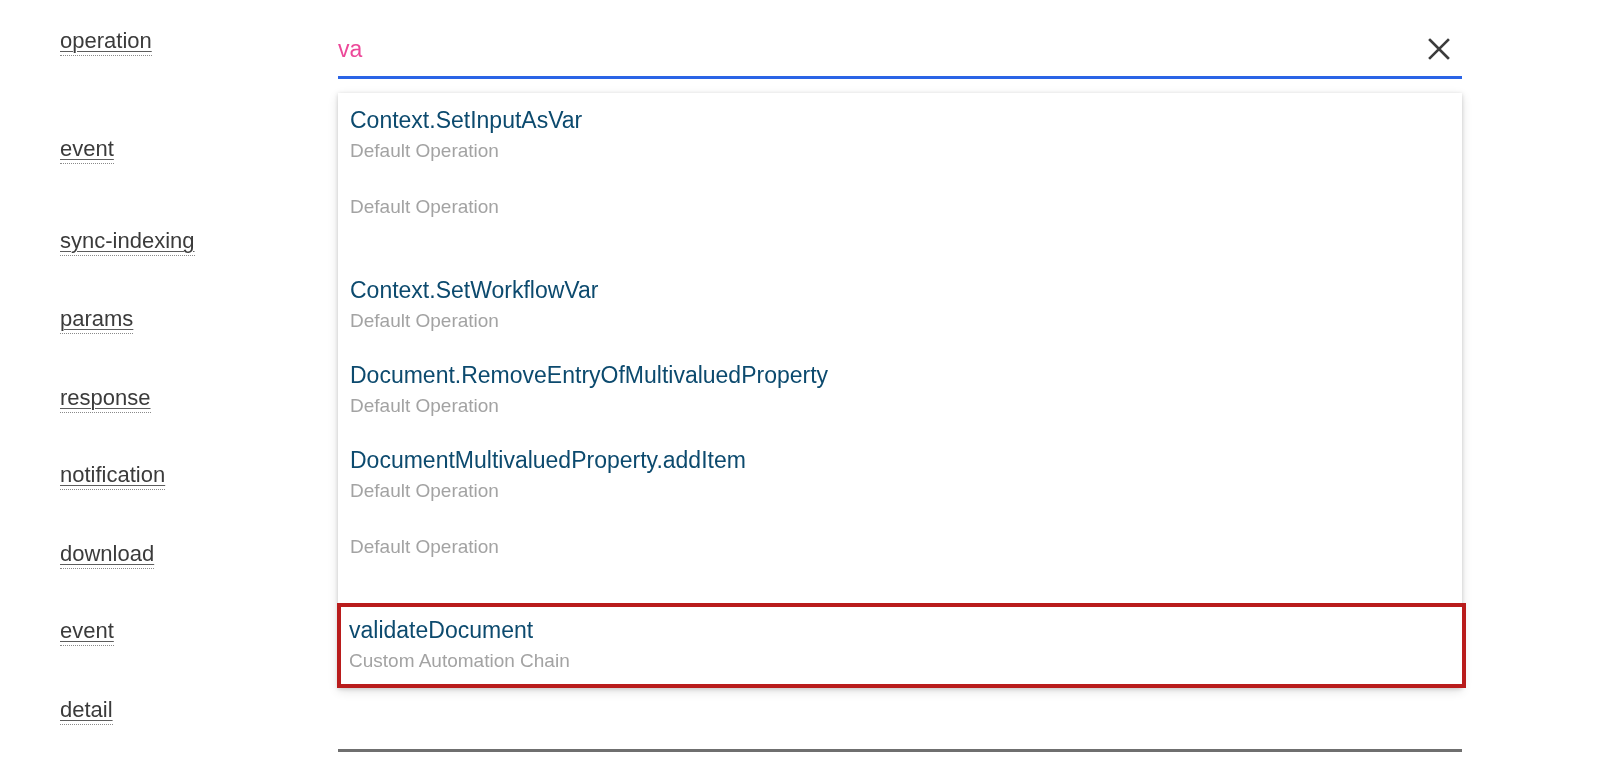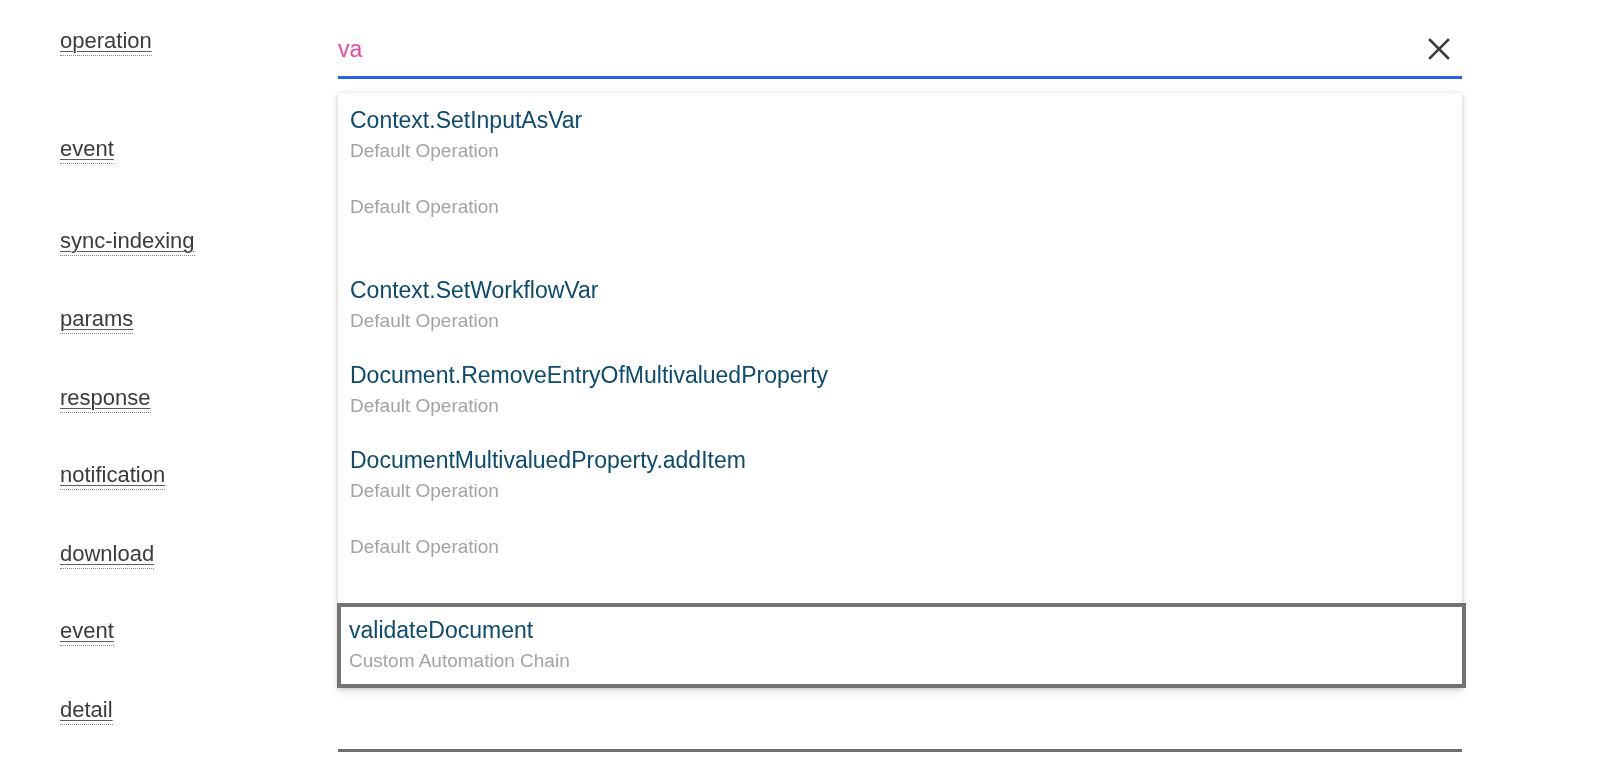--- a/index.html
+++ b/index.html
@@ -93,21 +93,21 @@
   }
   .suggestion {
     position: relative;
     height: 85px;
     box-sizing: border-box;
     padding: 13px 0 0 12px;
     background: #ffffff;
     cursor: pointer;
   }
   .suggestion.highlighted {
-    border: 4px solid #737373;
+    border: 4px solid #b91c1c;
     padding: 9px 0 4px 8px;
     margin-right: -4px;
     margin-left: -1px;
     width: calc(100% + 5px);
   }
   .suggestion-title {
     font-size: 23px;
     line-height: 29px;
     color: #0c4a6e;
     white-space: nowrap;

